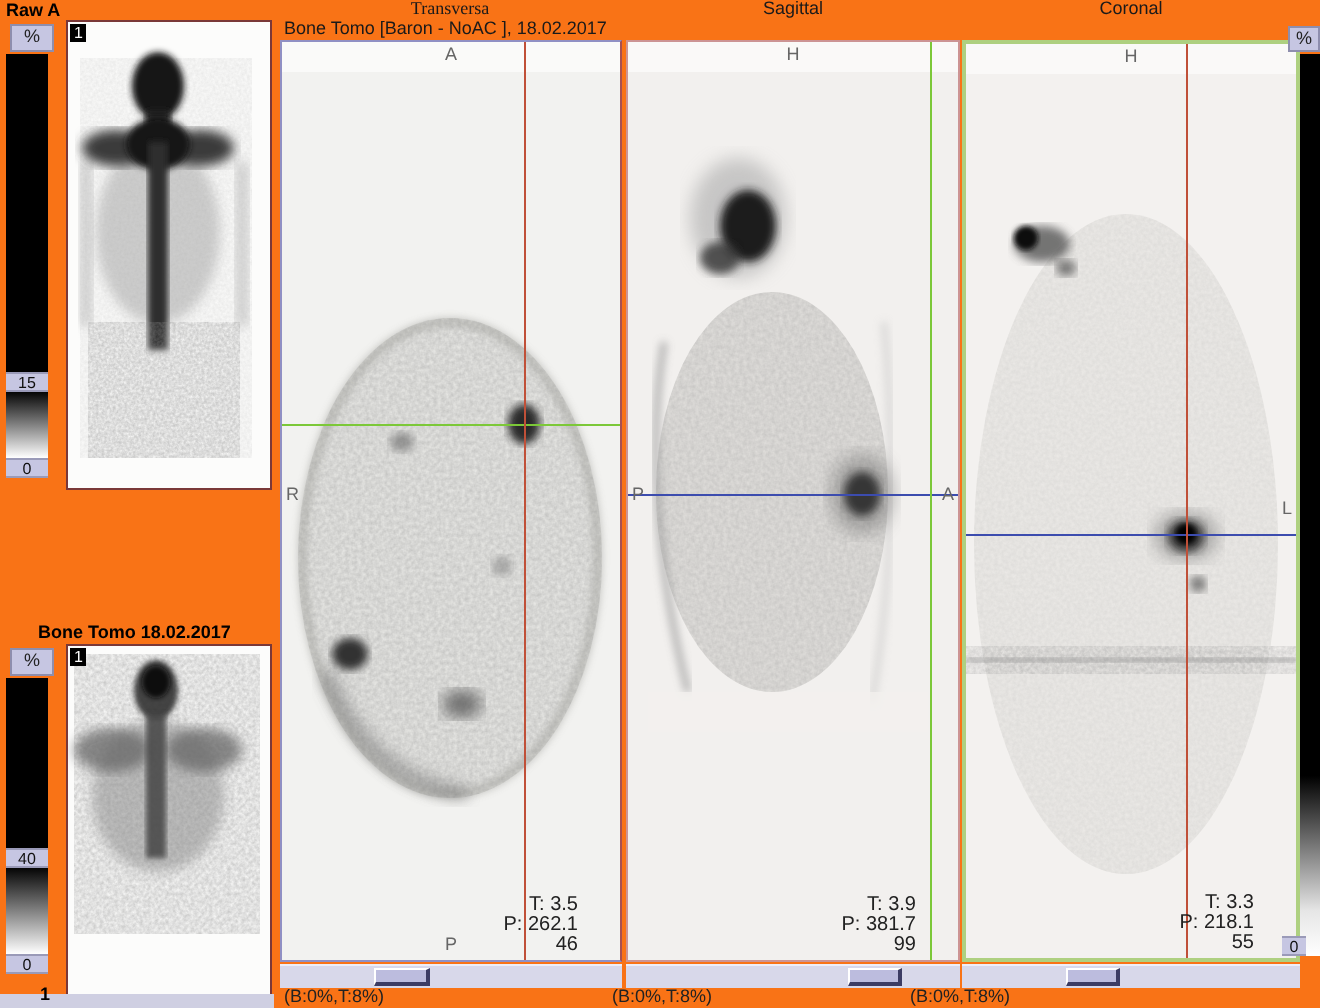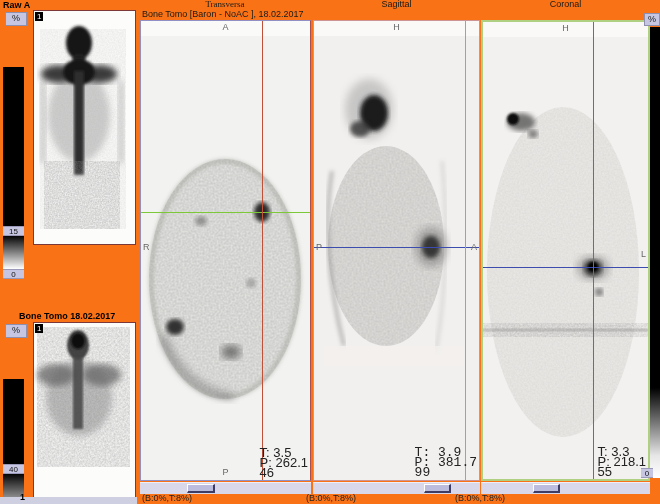--- a/index.html
+++ b/index.html
@@ -8,28 +8,28 @@
   .abs{position:absolute;}
   .ttl{font-size:9px;font-weight:bold;color:#000;white-space:nowrap;line-height:10px;}
   .hdr{font-size:9px;color:#1a1a1a;text-align:center;white-space:nowrap;line-height:9px;}
   .small{font-size:9px;color:#1a1a1a;white-space:nowrap;line-height:10px;}
   .chip{background:#c6c6e2;border:1px solid #8e8eae;font-size:9px;color:#222;text-align:center;line-height:11px;}
   .cbLabel{position:absolute;left:0;width:100%;background:#c6c6e2;border-top:1px solid #9a9ab8;border-bottom:1px solid #9a9ab8;font-size:8px;color:#111;text-align:center;line-height:9px;box-sizing:border-box;}
   .imgNum{position:absolute;left:1px;top:1px;background:#000;color:#fff;font-size:8px;line-height:9px;padding:0 2px;}
   .thumb{position:absolute;background:#fcfcfb;border:1px solid #7a3838;}
   .panel{position:absolute;top:20px;height:461px;background:#f2f2f0;box-sizing:border-box;}
   .orient{position:absolute;font-size:9px;color:#666;line-height:10px;}
-  .info{position:absolute;right:2px;font-size:13px;color:#222;line-height:10px;white-space:nowrap;}
+  .info{position:absolute;right:21px;font-size:10px;color:#222;text-align:right;line-height:10px;white-space:nowrap;}
   .hline{position:absolute;left:0;right:0;height:1px;}
   .vline{position:absolute;top:0;bottom:0;width:1px;}
   .track{position:absolute;top:482px;height:12px;background:#d8d8ea;border-top:1px solid #eeeef8;box-sizing:border-box;}
   .sthumb{position:absolute;top:1px;height:9px;background:#bcbcde;border:1px solid #ffffff;border-right:2px solid #3c3c64;border-bottom:2px solid #3c3c64;box-sizing:border-box;}
   .status{position:absolute;top:493px;font-size:9px;color:#222;line-height:10px;white-space:nowrap;}
   svg{display:block;position:absolute;left:0;top:0;}
-  .cbar{position:absolute;margin-top:40px;}
+  .cbar{position:absolute;}
 </style>
 </head>
 <body>
 
 <div id="screen">
 
   <div class="abs ttl" style="left:3px;top:0;">Raw A</div>
 
   <div class="abs chip" style="left:5px;top:12px;width:20px;height:12px;">%</div>
 
@@ -182,21 +182,21 @@
       <path d="M 128 140 C 134 205 132 272 122 330" stroke="#bbb" stroke-width="2.5" fill="none" filter="url(#sb2)" opacity="0.6"></path>
       <ellipse cx="117" cy="226" rx="9" ry="11" fill="#222" filter="url(#sb2)"></ellipse>
       <ellipse cx="117" cy="226" rx="16" ry="20" fill="#555" opacity="0.4" filter="url(#sb4)"></ellipse>
       <rect x="10" y="325" width="140" height="20" fill="#f2f0ee" opacity="0.8"></rect>
     </svg>
     <div class="hline" style="top:226px;background:#3c4cae;"></div>
     <div class="vline" style="left:151px;background:#7cc838;"></div>
     <div class="orient" style="top:1px;left:0;width:100%;text-align:center;">H</div>
     <div class="orient" style="top:221px;left:2px;">P</div>
     <div class="orient" style="top:221px;right:2px;">A</div>
-    <div class="info" style="top:427px;font-family:Liberation Mono, monospace;">
+    <div class="info" style="top:427px;">
       <div>T: 3.9</div>
       <div>P: 381.7</div>
       <div>99</div>
     </div>
   </div>
 
   <div class="panel" style="left:481px;width:169px;border:2px solid #aed080;background:#f3f1ef;">
     <svg width="165" height="457" viewBox="0 0 165 457">
       <defs>
         <filter id="cb1">

